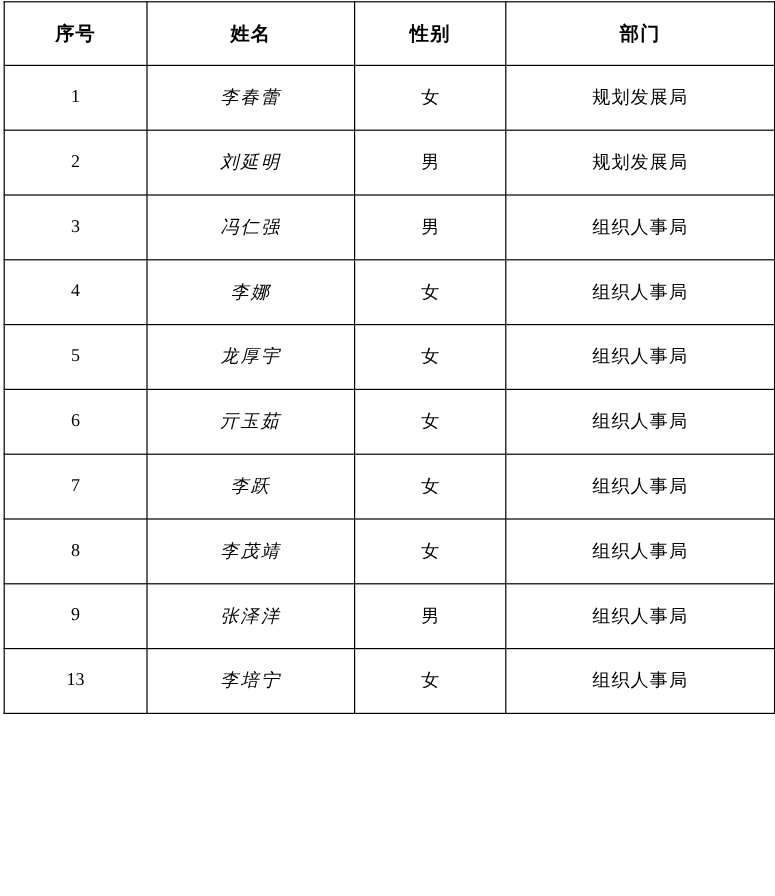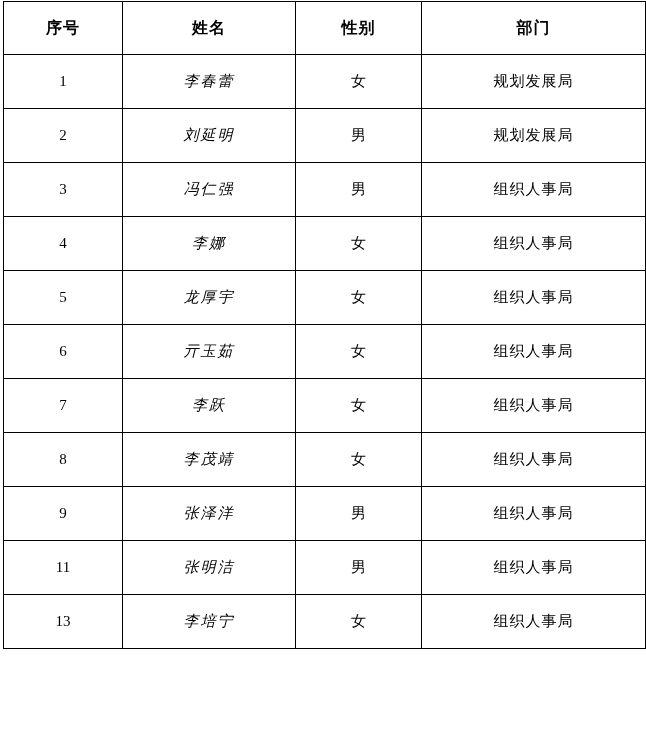--- a/index.html
+++ b/index.html
@@ -123,26 +123,20 @@
         <td class="col-sex">女</td>
         <td class="col-dept cell-dept">组织人事局</td>
       </tr>
       <tr>
         <td class="col-index cell-index">9</td>
         <td class="col-name cell-name">张泽洋</td>
         <td class="col-sex">男</td>
         <td class="col-dept cell-dept">组织人事局</td>
       </tr>
       <tr>
-        <td class="col-index cell-index">11</td>
-        <td class="col-name cell-name">张明洁</td>
-        <td class="col-sex">男</td>
-        <td class="col-dept cell-dept">组织人事局</td>
-      </tr>
-      <tr>
         <td class="col-index cell-index">13</td>
         <td class="col-name cell-name">李培宁</td>
         <td class="col-sex">女</td>
         <td class="col-dept cell-dept">组织人事局</td>
       </tr>
     </tbody>
   </table>
 </div>
 
 </body></html>

